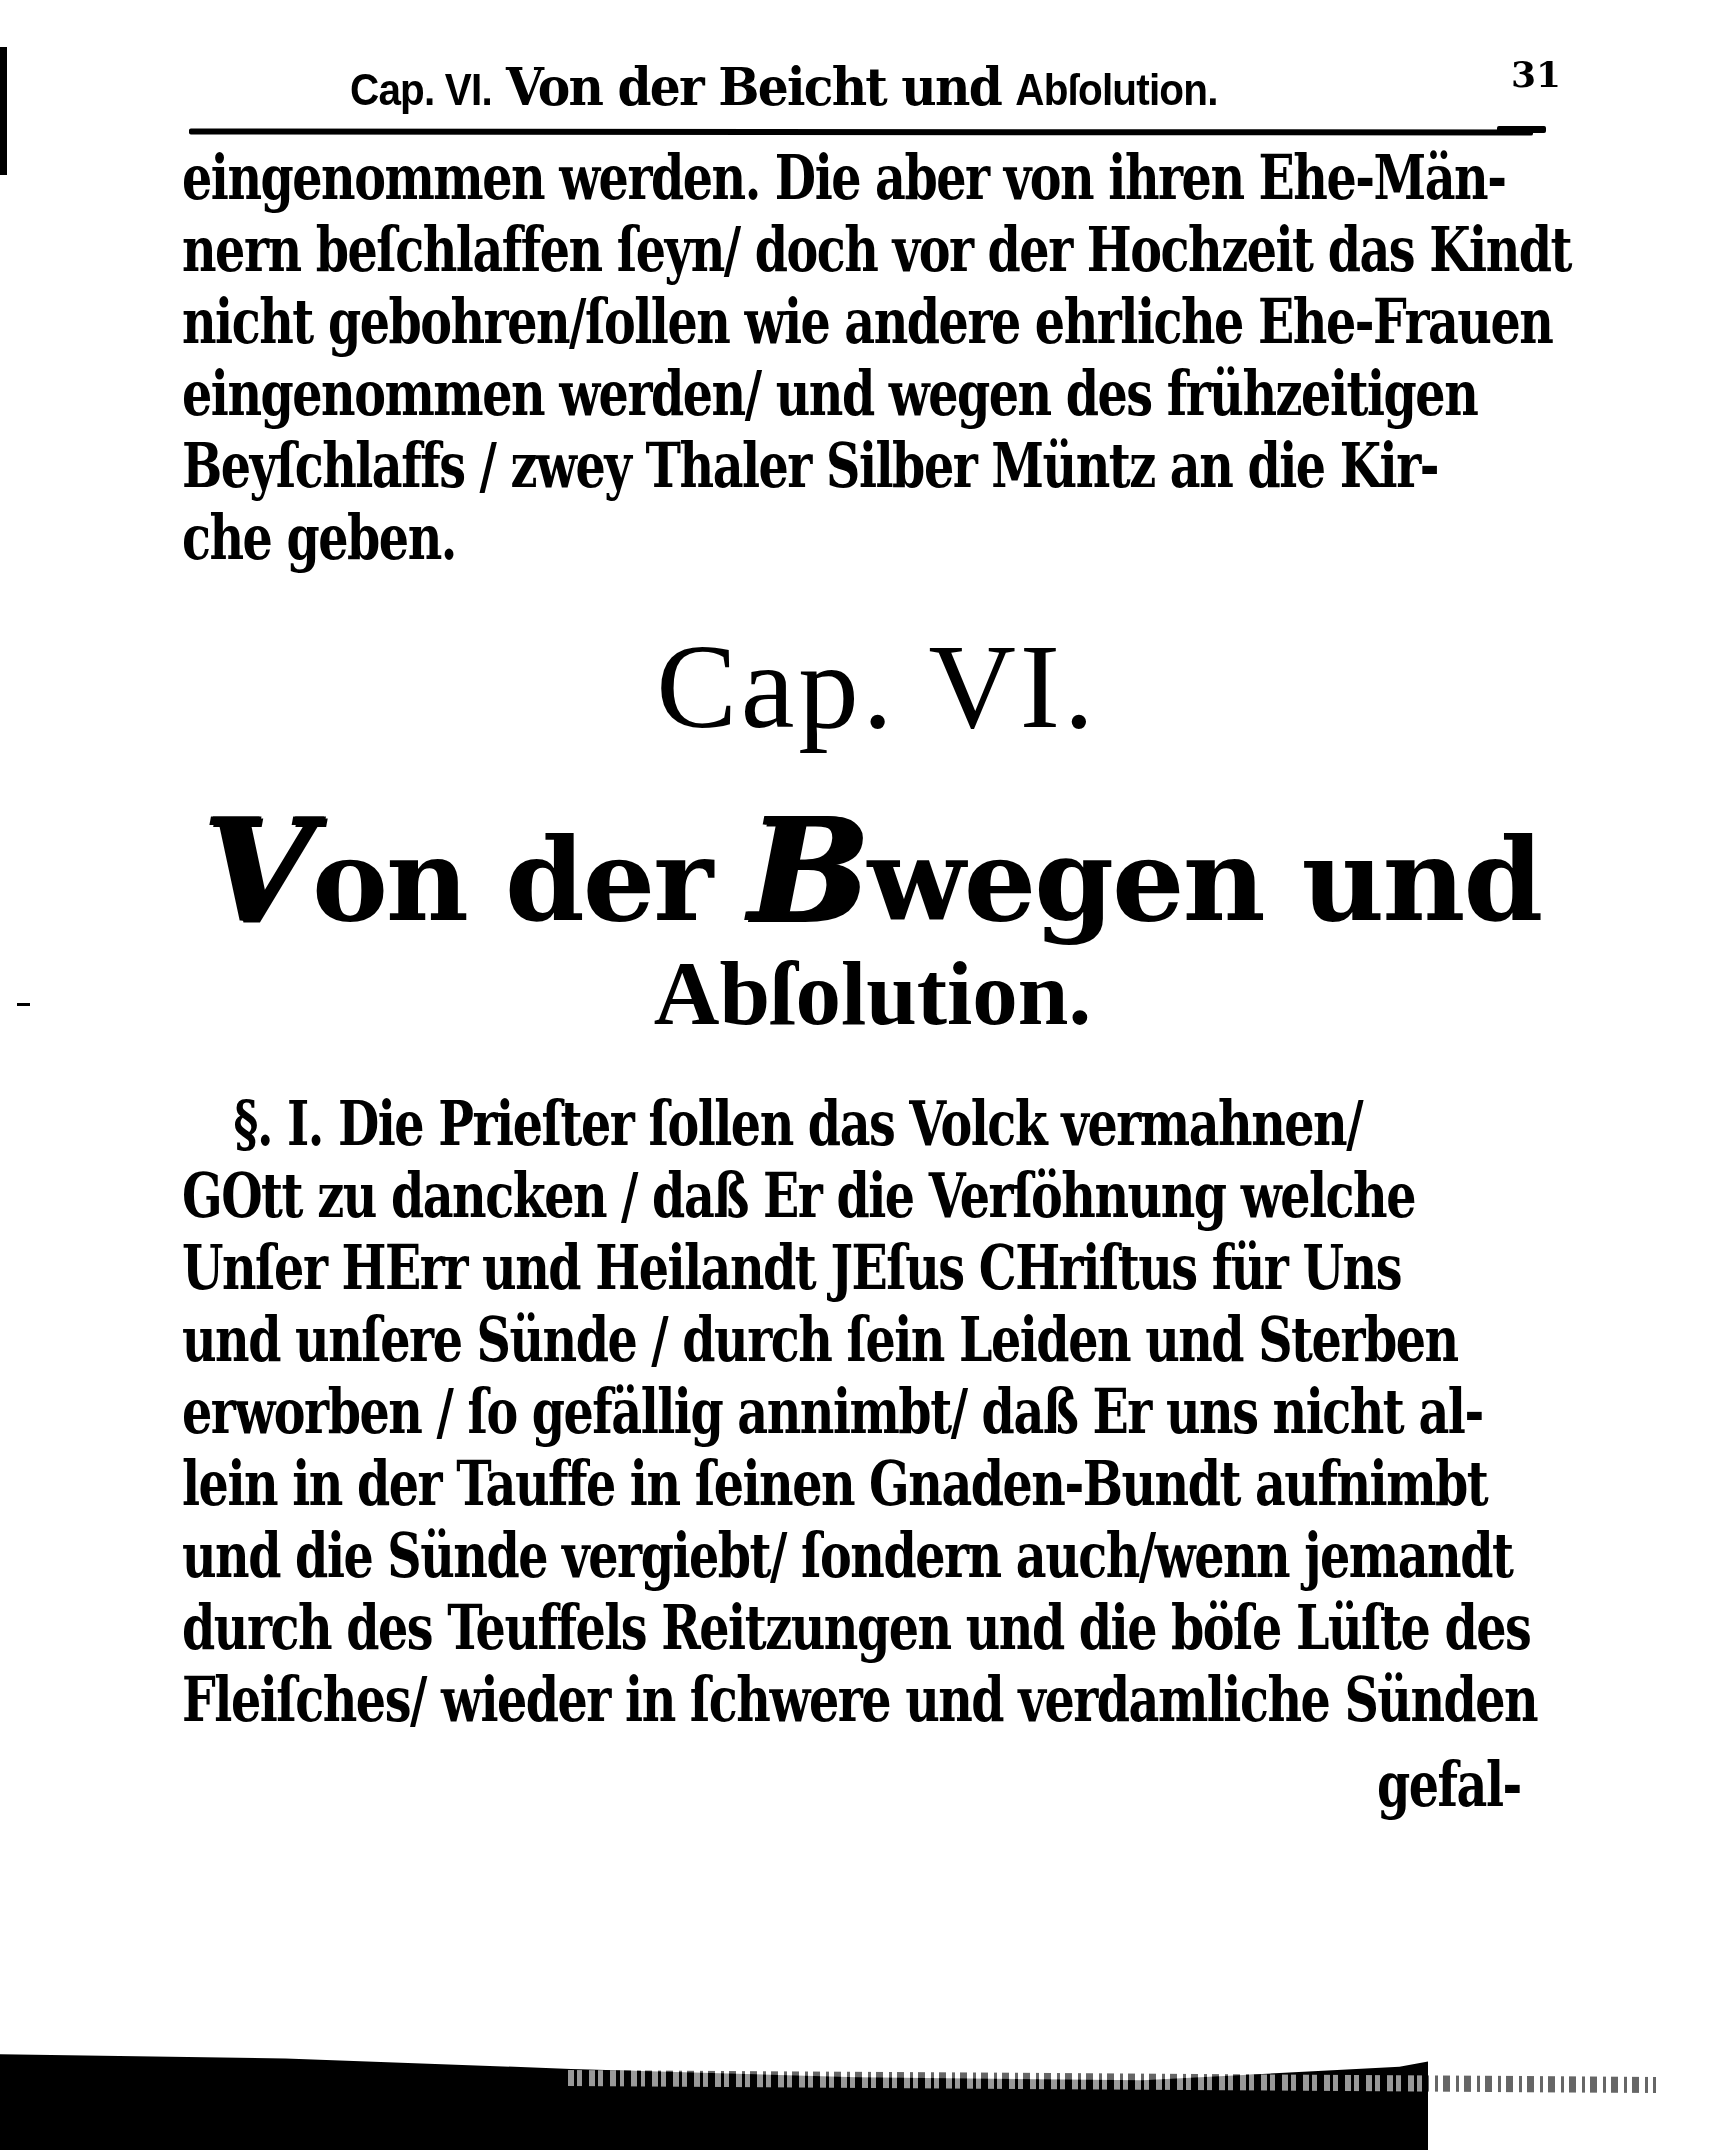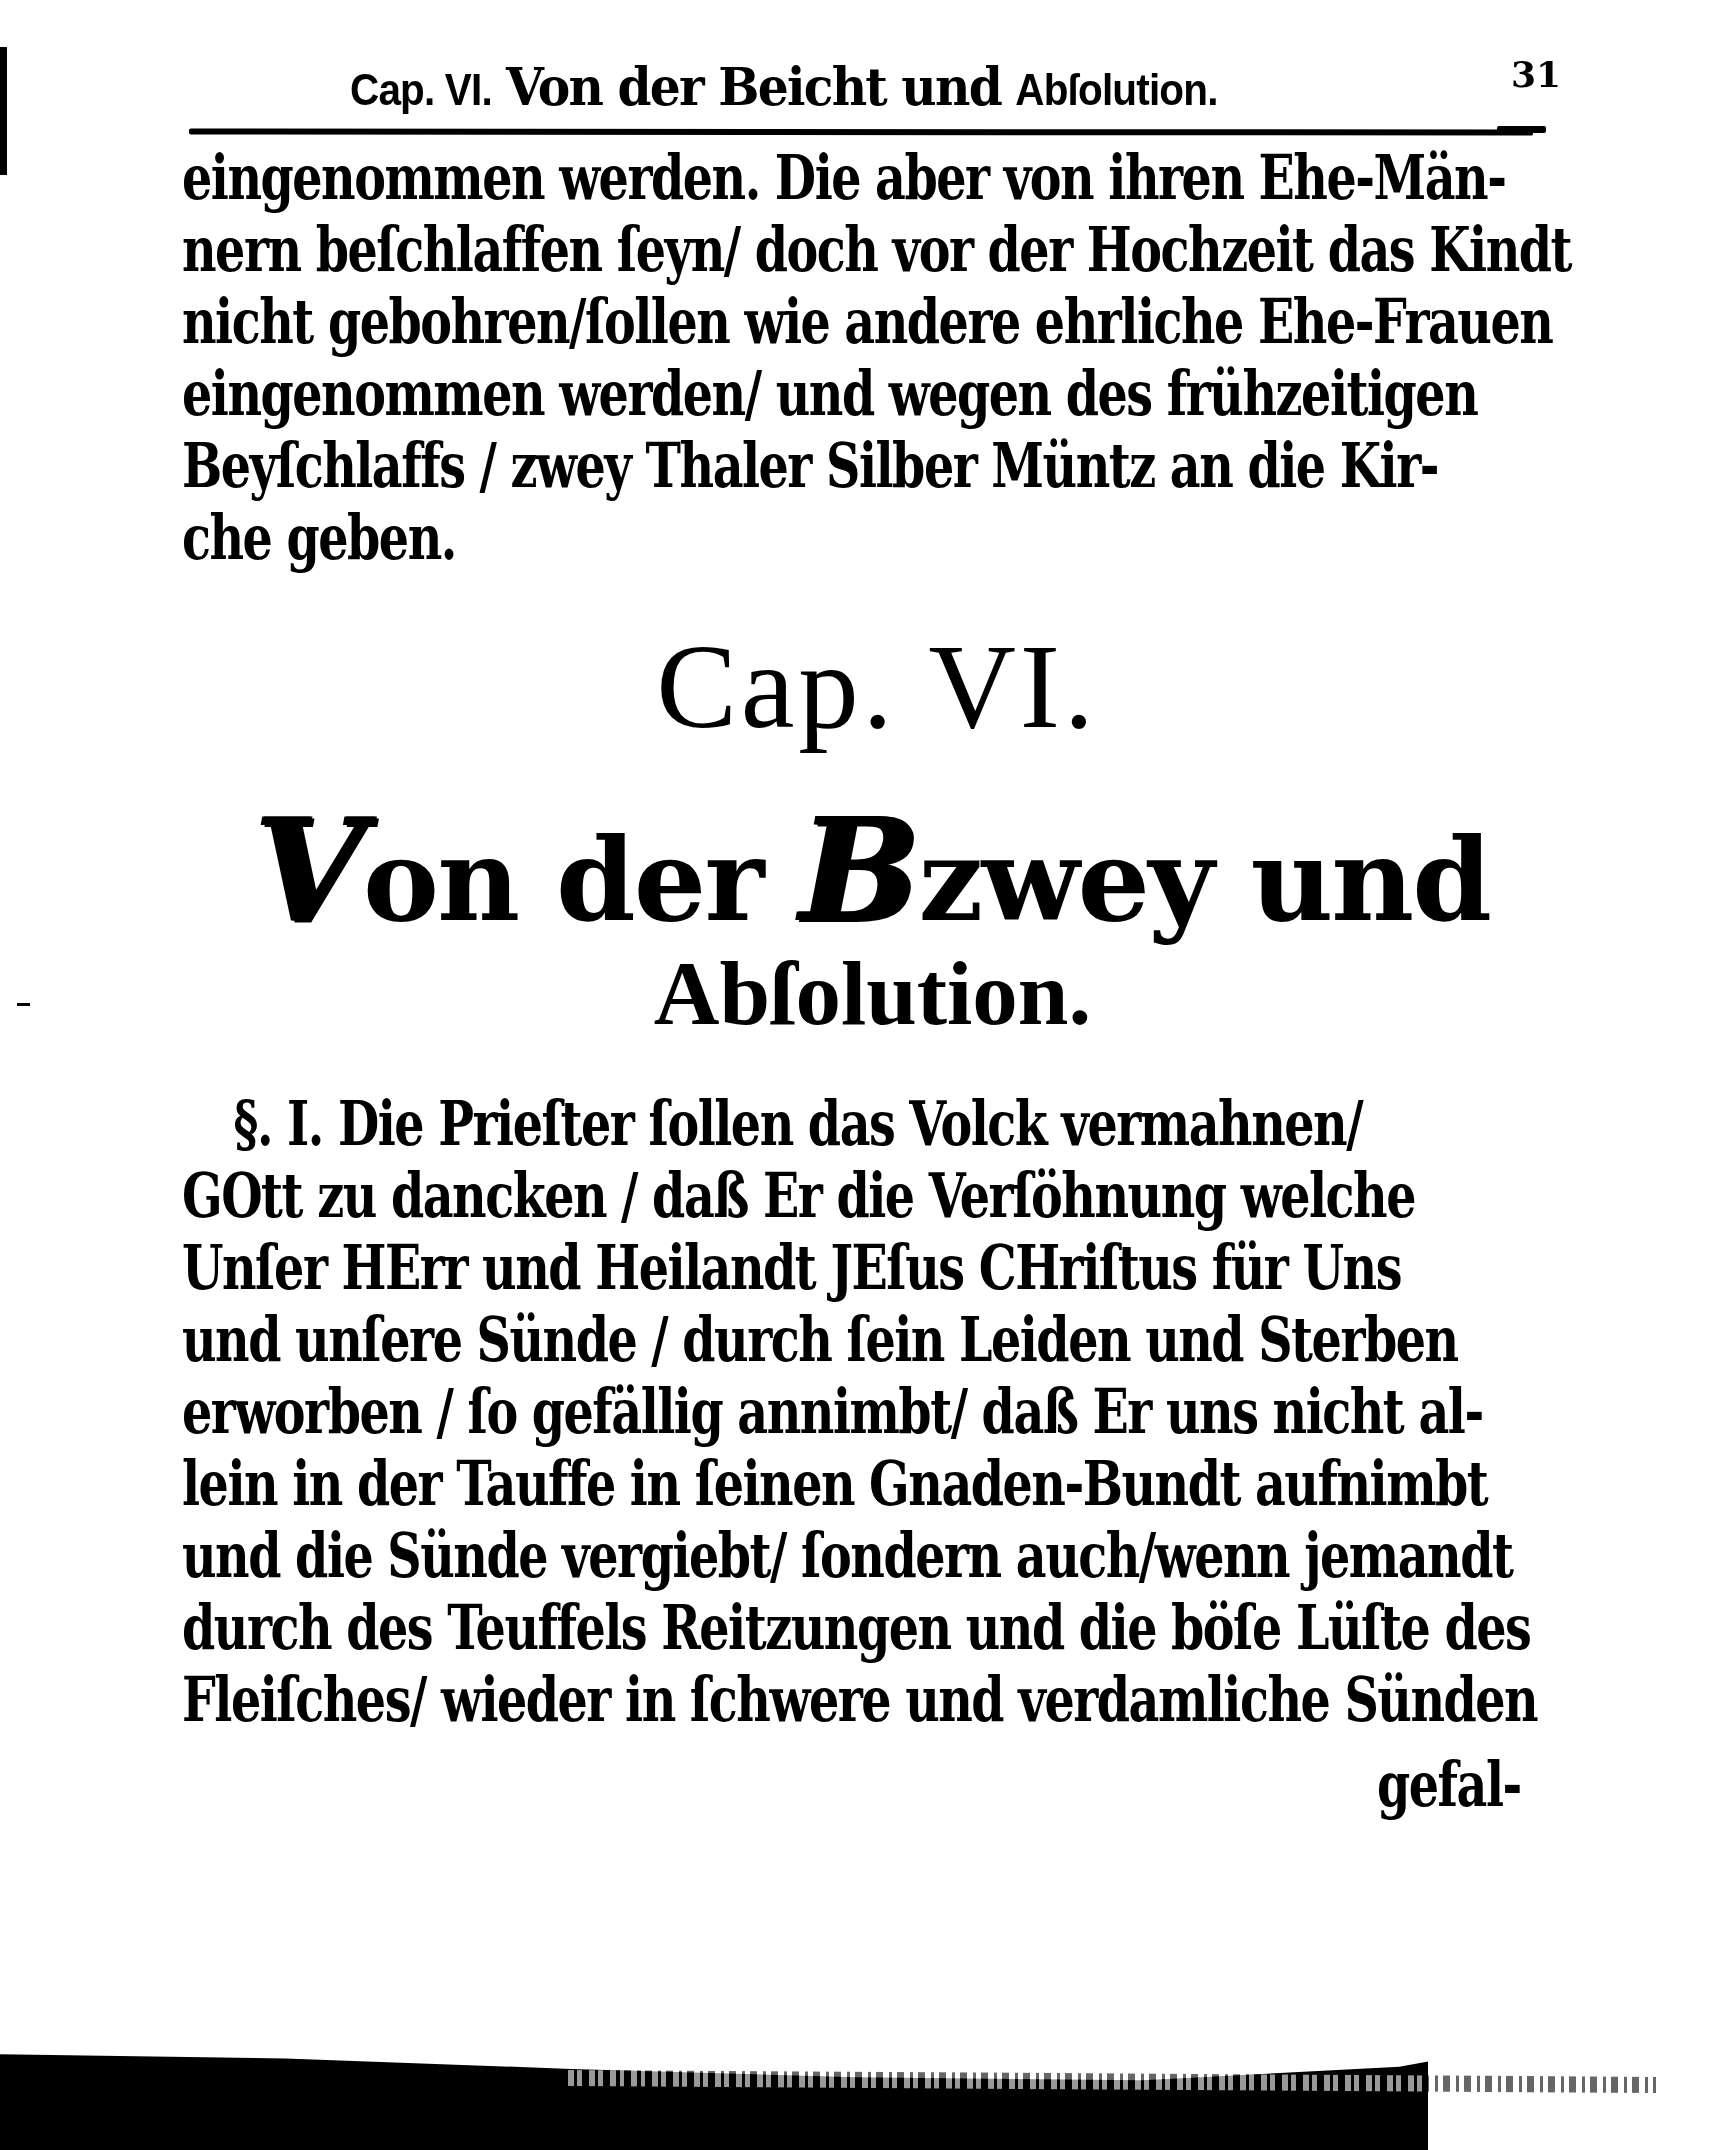--- a/index.html
+++ b/index.html
@@ -225,21 +225,21 @@
     <span class="line">eingenommen werden. Die aber von ihren Ehe-Män-</span>
     <span class="line">nern beſchlaffen ſeyn/ doch vor der Hochzeit das Kindt</span>
     <span class="line">nicht gebohren/ſollen wie andere ehrliche Ehe-Frauen</span>
     <span class="line">eingenommen werden/  und wegen des frühzeitigen</span>
     <span class="line">Beyſchlaffs / zwey Thaler Silber Müntz an die Kir-</span>
     <span class="line">che geben.</span>
   </div>
 
   <div class="chapter-number">Cap. VI.</div>
 
-  <div class="chapter-title"><span class="initial">V</span><span>on der </span><span class="initial">B</span><span>zwey und</span></div>
+  <div class="chapter-title"><span class="initial">V</span><span>on der </span><span class="initial">B</span><span>wegen und</span></div>
 
   <div class="chapter-subtitle">Abſolution.</div>
 
   <div class="block-2 fraktur">
     <span class="line">§. I. Die Prieſter ſollen das Volck vermahnen/</span>
     <span class="line">GOtt  zu  dancken /  daß Er die Verſöhnung welche</span>
     <span class="line">Unſer HErr und Heilandt JEſus CHriſtus für Uns</span>
     <span class="line">und unſere Sünde /  durch ſein Leiden und Sterben</span>
     <span class="line">erworben / ſo gefällig annimbt/   daß Er uns nicht al-</span>
     <span class="line">lein in der Tauffe in ſeinen Gnaden-Bundt aufnimbt</span>

